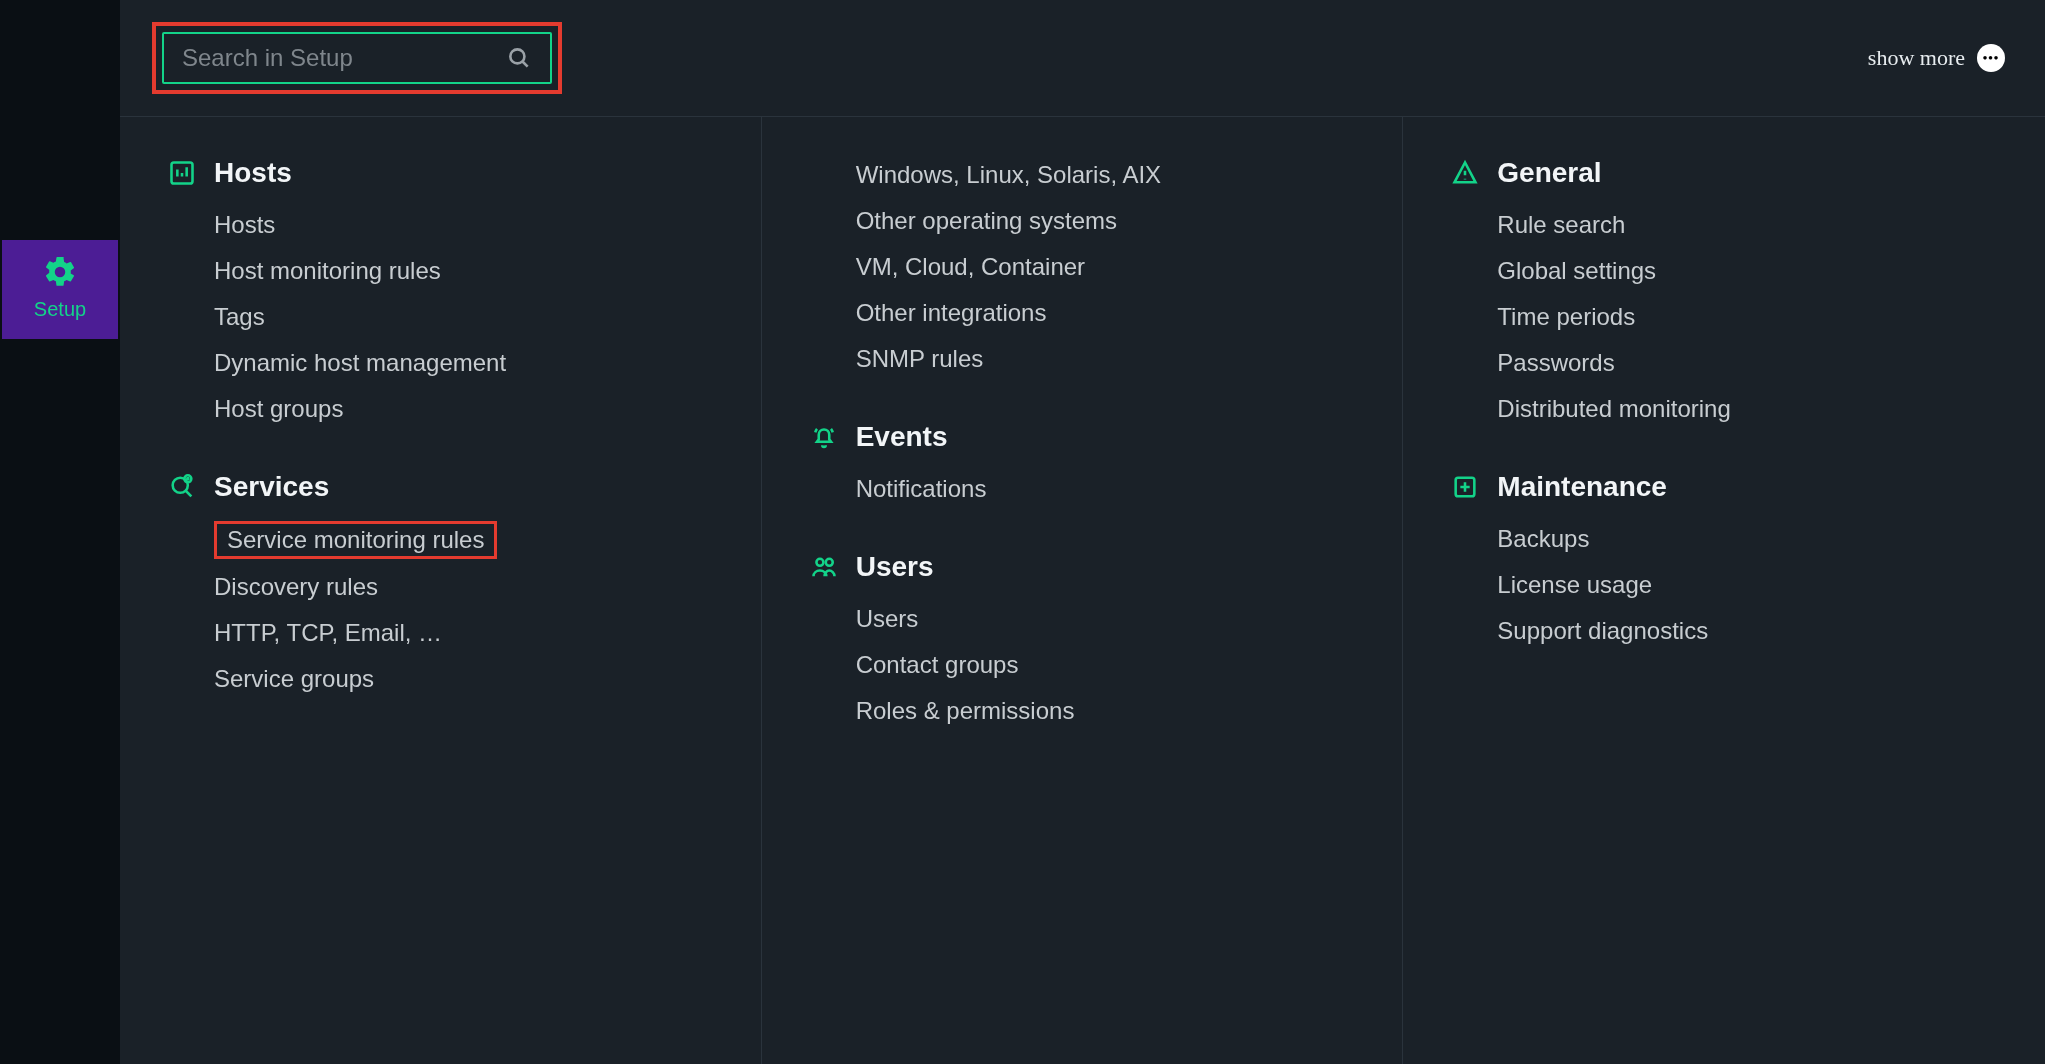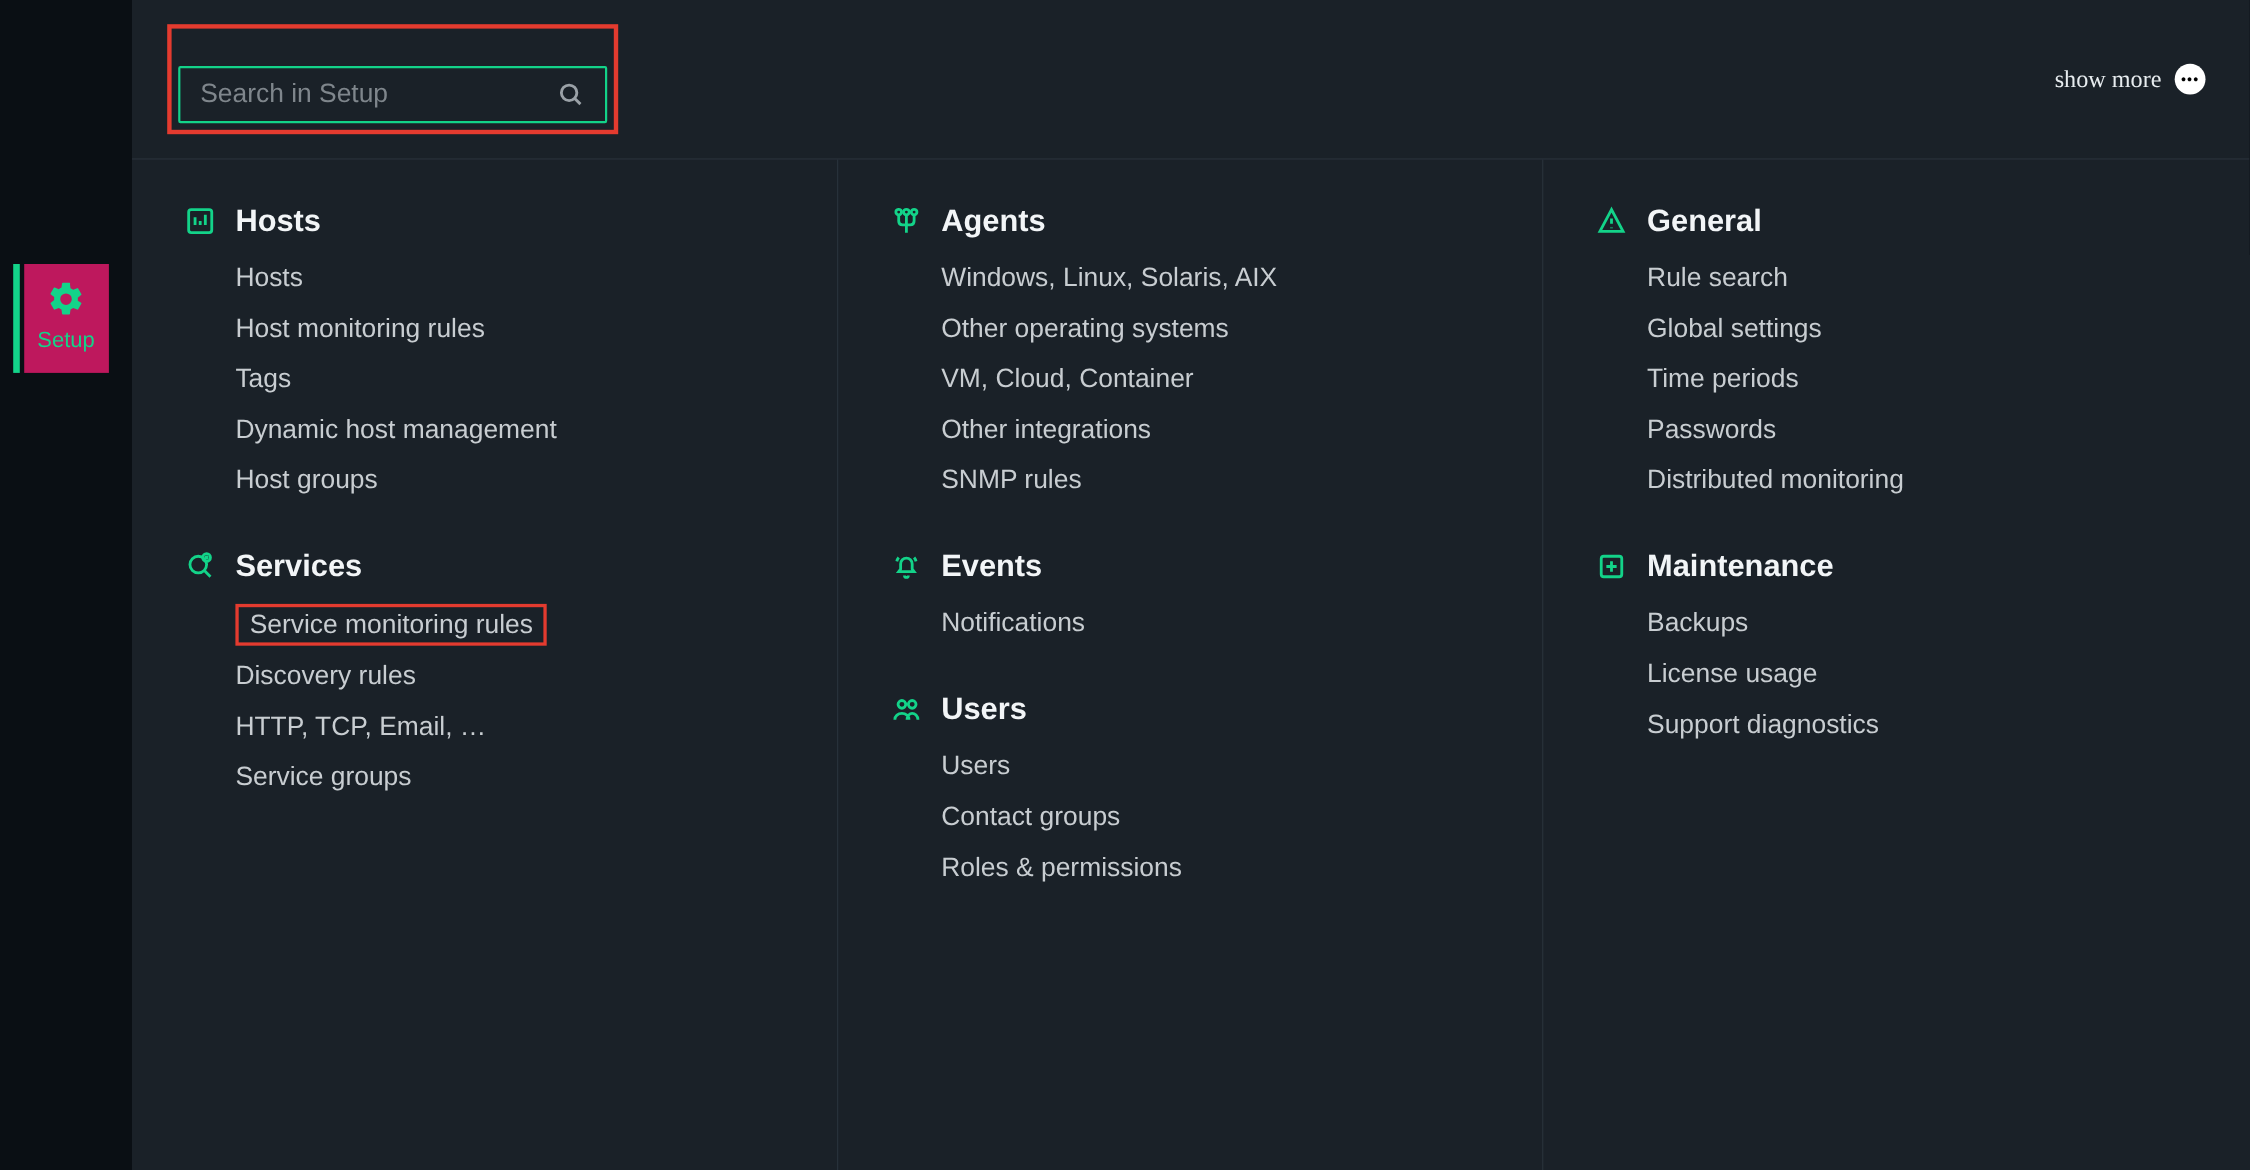--- a/index.html
+++ b/index.html
@@ -15,28 +15,28 @@
   .left-rail {
     width: 120px;
     background: #0a0f14;
     display: flex;
     flex-direction: column;
     align-items: center;
     padding-top: 240px;
     position: relative;
   }
   .rail-active {
-    width: 77px;
+    width: 116px;
     display: flex;
     flex-direction: column;
     align-items: center;
     gap: 8px;
     position: relative;
     padding: 14px 0 18px 0;
-    background: #be185d;
+    background: #4c1d95;
   }
   .rail-active::before {
     content: "";
     position: absolute;
     left: -10px;
     top: 0;
     bottom: 0;
     width: 6px;
     background: #13d389;
   }
@@ -61,21 +61,20 @@
     padding: 6px;
   }
   .search-field {
     border: 2px solid #13d389;
     background: transparent;
     display: flex;
     align-items: center;
     padding: 10px 18px;
     width: 390px;
     border-radius: 2px;
-    margin-top: 28px;
   }
   .search-field input {
     flex: 1;
     background: transparent;
     border: none;
     outline: none;
     color: #aeb4b9;
     font-size: 24px;
   }
   .search-field input::placeholder { color: #7f868c; }
@@ -206,31 +205,20 @@
           <span class="item boxed">Service monitoring rules</span>
           <span class="item">Discovery rules</span>
           <span class="item">HTTP, TCP, Email, …</span>
           <span class="item">Service groups</span>
         </div>
       </div>
     </div>
 
     <div class="col">
       <div class="section">
-        <div class="sec-head">
-          <span class="secicon">
-            <svg width="28" height="28" viewBox="0 0 24 24" fill="none" stroke="currentColor" stroke-width="2.2">
-                <circle cx="6" cy="5" r="2.2"></circle>
-                <circle cx="12" cy="5" r="2.2"></circle>
-                <circle cx="18" cy="5" r="2.2"></circle>
-                <path d="M6 7.2V12c0 2 1 3 3 3h2M18 7.2V12c0 2-1 3-3 3h-2M12 7.2V21"></path>
-              </svg>
-          </span>
-          <span class="title">Agents</span>
-        </div>
         <div class="items">
           <span class="item">Windows, Linux, Solaris, AIX</span>
           <span class="item">Other operating systems</span>
           <span class="item">VM, Cloud, Container</span>
           <span class="item">Other integrations</span>
           <span class="item">SNMP rules</span>
         </div>
       </div>
 
       <div class="section">

